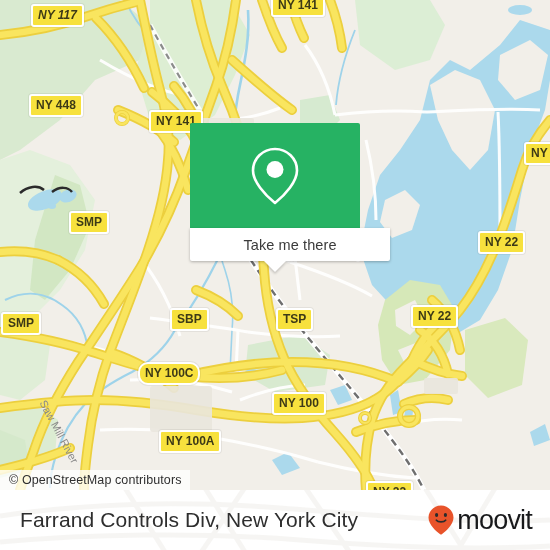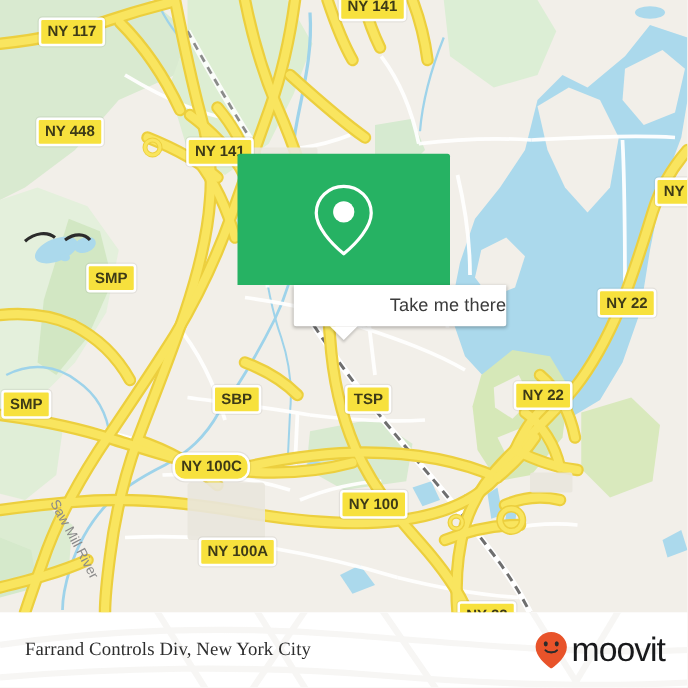--- a/index.html
+++ b/index.html
@@ -50,25 +50,24 @@
   }
 
   
   #popup{position:absolute;left:190px;top:123px;width:170px;}
   .pop-head{
     width:170px;height:105px;background:#26b263;
     border-radius:2px 2px 0 0;
     display:flex;align-items:center;justify-content:center;
   }
   .pop-foot{
-    width:170px;height:33px;background:#ffffff;
+    width:200px;height:33px;background:#ffffff;
     border-radius:0 0 2px 2px;
-    display:flex;align-items:center;justify-content:flex-end;
+    display:flex;align-items:center;justify-content:center;
     box-shadow:0 1px 3px rgba(0,0,0,.28);
-    margin-left:45px;
   }
   .pop-foot span{
     font-size:14.5px;color:#3b3b3b;letter-spacing:.1px;
   }
   .pop-tail{
     position:absolute;left:74px;top:138px;
     width:0;height:0;
     border-left:11px solid transparent;
     border-right:11px solid transparent;
     border-top:11px solid #ffffff;
@@ -79,21 +78,21 @@
   #footer{
     position:absolute;left:0;top:490px;width:550px;height:60px;
     background:#ffffff;
     display:flex;align-items:center;justify-content:space-between;
     padding:0 18px 0 20px;box-sizing:border-box;
     overflow:hidden;
   }
   #footer-bg{position:absolute;left:0;top:0;width:550px;height:60px;opacity:.30;}
   #place-title{
     position:relative;z-index:2;
-    font-size:15px;color:#2e2e2e;letter-spacing:.1px;white-space:nowrap;font-family:Liberation Serif, serif;
+    font-size:21px;color:#2e2e2e;letter-spacing:.1px;white-space:nowrap;
   }
   .brand{position:relative;z-index:2;display:flex;align-items:center;gap:2px;}
   .brand-word{font-size:27px;color:#18191b;letter-spacing:-.8px;line-height:27px;font-weight:400;}
 </style>
 </head>
 <body>
 
 <div id="root">
 
   <div id="map">
@@ -295,39 +294,40 @@
 
         <g fill="#e9e5dd" opacity=".9">
           <rect x="196" y="118" width="58" height="38" rx="2"></rect>
           <rect x="150" y="386" width="62" height="46" rx="3"></rect>
           <rect x="424" y="378" width="34" height="16" rx="2"></rect>
         </g>
       </g>
     </svg>
 
     <div>
-      <div class="shield" style="left:31px;top:14px;">NY 117</div>
+      <div class="shield" style="left:31px;top:4px;font-style:italic;">NY 117</div>
       <div class="shield" style="left:271px;top:-6px;">NY 141</div>
       <div class="shield" style="left:29px;top:94px;">NY 448</div>
       <div class="shield" style="left:149px;top:110px;">NY 141</div>
       <div class="shield" style="left:524px;top:142px;">NY</div>
       <div class="shield" style="left:69px;top:211px;">SMP</div>
       <div class="shield" style="left:478px;top:231px;">NY 22</div>
       <div class="shield" style="left:170px;top:308px;">SBP</div>
       <div class="shield" style="left:276px;top:308px;">TSP</div>
       <div class="shield" style="left:411px;top:305px;">NY 22</div>
       <div class="shield" style="left:1px;top:312px;">SMP</div>
       <div class="shield" style="left:138px;top:362px;border-radius:10px;">NY 100C</div>
       <div class="shield" style="left:272px;top:392px;">NY 100</div>
       <div class="shield" style="left:159px;top:430px;text-align:right;">NY 100A</div>
       <div class="shield" style="left:366px;top:481px;">NY 22</div>
     </div>
 
     <div class="river-label" style="left:48px;top:398px;transform:rotate(62deg);transform-origin:left top;">Saw Mill River</div>
 
+    <div class="attrib">© OpenStreetMap contributors</div>
   </div>
 
   <div id="popup">
     <div class="pop-head">
       <svg width="56" height="62" viewBox="0 0 56 62">
         <path d="M28,4 C15.8,4 6,13.6 6,25.4 C6,36.5 17.6,49.5 28,58 C38.4,49.5 50,36.5 50,25.4 C50,13.6 40.2,4 28,4 Z" fill="none" stroke="#ffffff" stroke-width="2.6" stroke-linejoin="round"></path>
         <circle cx="28" cy="24.5" r="8.5" fill="#ffffff"></circle>
       </svg>
     </div>
     <div class="pop-foot">

